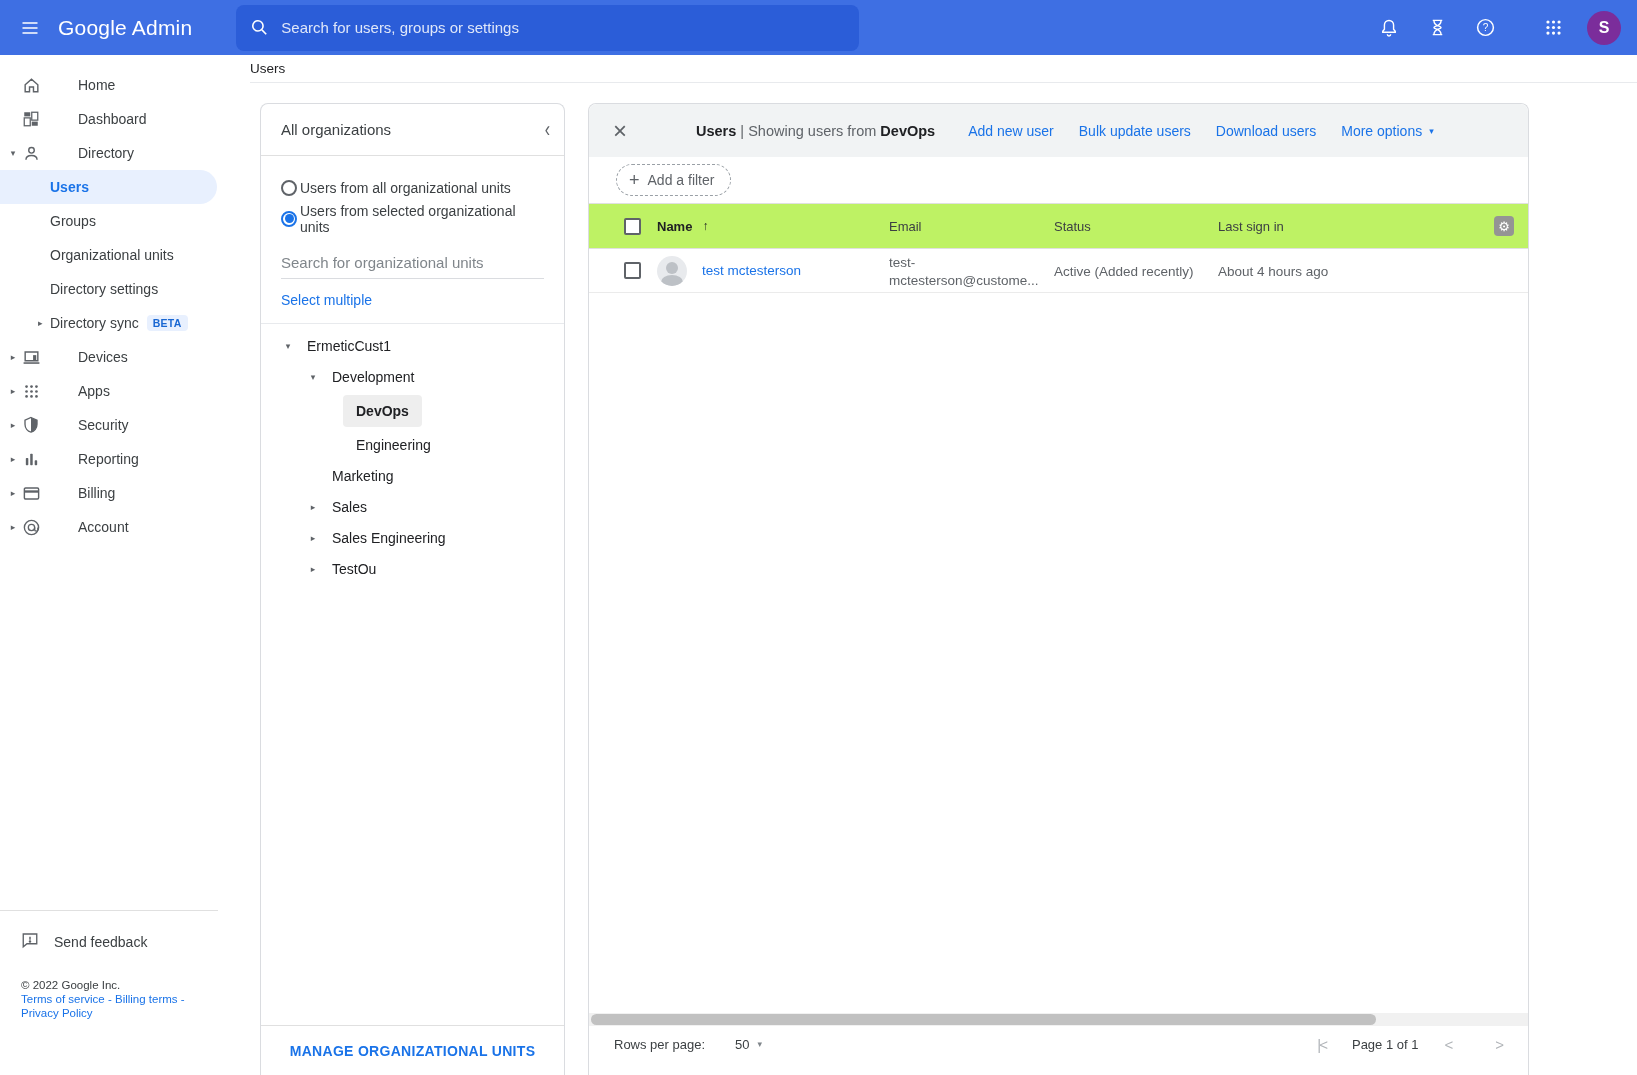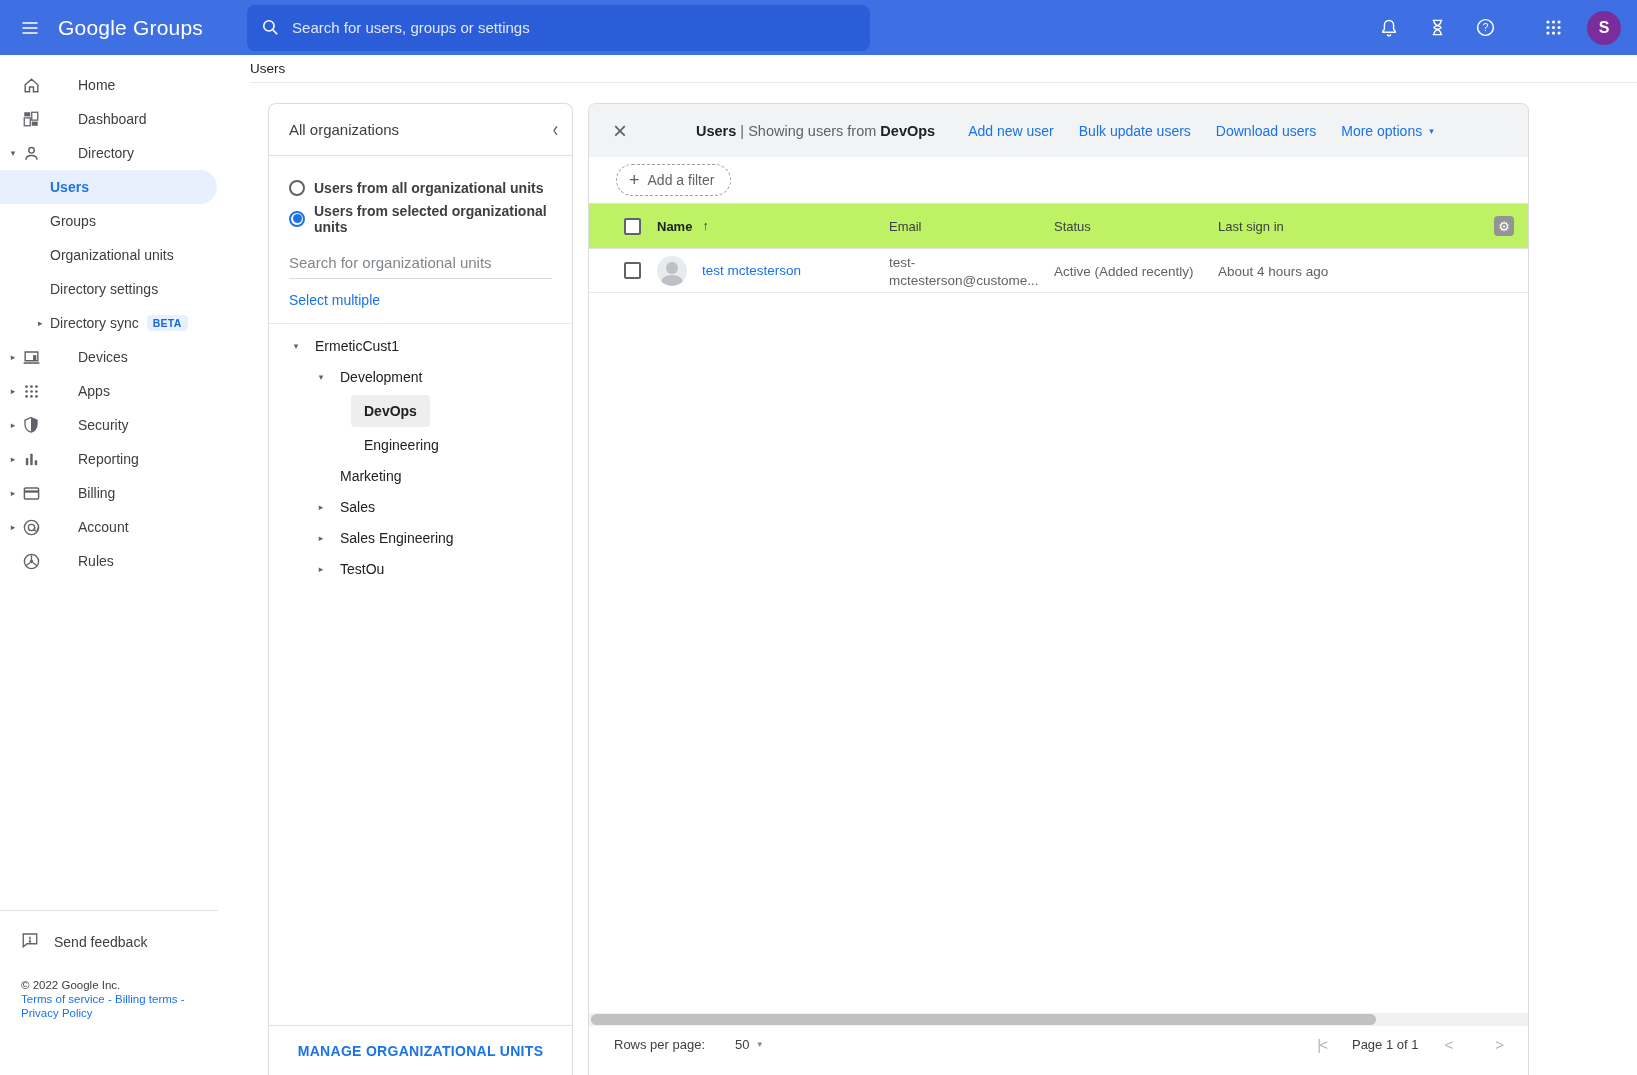--- a/index.html
+++ b/index.html
@@ -56,33 +56,33 @@
   .copyright-block { position:absolute; left:21px; top:923px; font-size:11.5px; line-height:14px;
     color:#3c4043; }
   .footer-links { color:#1a73e8; }
   .footer-links a { color:#1a73e8; text-decoration:none; cursor:pointer; }
 
   
   .panel { position:absolute; top:103px; background:#fff; border:1px solid #dadce0;
     border-radius:8px 8px 0 0; border-bottom:none; }
 
   
-  .org-panel { left:268px; width:305px; height:972px; }
+  .org-panel { left:260px; width:305px; height:972px; }
   .org-header { height:52px; display:flex; align-items:center; padding:0 14px 0 20px;
     border-bottom:1px solid #e0e0e0; }
   .org-title { font-size:15px; color:#3c4043; }
   .collapse-chevron { margin-left:auto; color:#5f6368; font-size:16px; cursor:pointer;
     transform:scaleY(1.4); }
   .radio-section { padding:16px 20px 0 20px; }
   .radio-row { display:flex; align-items:center; height:31px; cursor:pointer; }
   .radio-outer { width:16px; height:16px; border-radius:50%; border:2px solid #5f6368; flex:none;
     display:flex; align-items:center; justify-content:center; }
   .radio-row.checked .radio-outer { border-color:#1a73e8; }
   .radio-dot { width:9px; height:9px; border-radius:50%; background:#1a73e8; }
-  .radio-label { margin-left:9px; font-size:14px; color:#3c4043;font-weight:bold; }
+  .radio-label { margin-left:3px; font-size:14px; color:#3c4043; }
   .ou-search { margin:16px 20px 0 20px; }
   .ou-search input { width:100%; border:none; border-bottom:1px solid #dadce0; outline:none;
     font-size:15px; padding:4px 0 7px 0; color:#3c4043; font-family:"Liberation Sans",sans-serif; }
   .ou-search input::placeholder { color:#80868b; }
   .select-multiple { margin:13px 20px 0 20px; font-size:14px; color:#1a73e8; cursor:pointer;
     display:inline-block; }
   .tree-divider { margin-top:14px; border-top:1px solid #e8eaed; }
   .tree { padding-top:6px; }
   .tree-row { height:31px; display:flex; align-items:center; cursor:pointer; position:relative; }
   .tree-caret { position:absolute; font-size:9px; color:#5f6368; width:14px; text-align:center; }
@@ -157,21 +157,21 @@
 </style>
 </head>
 <body>
 
 <div class="topbar">
   <div class="hamburger">
     <svg width="20" height="20" viewBox="0 0 24 24">
         <path d="M3 6h18M3 12h18M3 18h18" stroke="#fff" stroke-width="2"></path>
       </svg>
   </div>
-  <div class="brand">Google Groups</div>
+  <div class="brand">Google Admin</div>
   <div class="searchbox">
     <svg width="19" height="19" viewBox="0 0 24 24">
         <circle cx="10" cy="10" r="6.5" fill="none" stroke="#fff" stroke-width="2"></circle>
         <path d="M15 15l5.5 5.5" stroke="#fff" stroke-width="2"></path>
       </svg>
     <input type="text" placeholder="Search for users, groups or settings" style="">
   </div>
   <div class="topbar-right">
     <div class="tb-icon">
       <svg width="20" height="20" viewBox="0 0 24 24" fill="none" stroke="#fff" stroke-width="1.7">
@@ -325,30 +325,20 @@
       <span class="nav-caret">▸</span>
       <span class="nav-icon">
           <svg width="19" height="19" viewBox="0 0 24 24" fill="none" stroke="#5f6368" stroke-width="1.7">
             <circle cx="12" cy="12" r="9"></circle>
             <circle cx="12" cy="12" r="4"></circle>
             <path d="M16 12v2.5a2 2 0 0 0 4 0V12"></path>
           </svg>
         </span>
       <span class="nav-label">Account</span>
     </div>
-    <div class="nav-item">
-      <span class="nav-icon">
-          <svg width="19" height="19" viewBox="0 0 24 24" fill="none" stroke="#5f6368" stroke-width="1.7">
-            <circle cx="12" cy="12" r="9"></circle>
-            <circle cx="12" cy="12" r="2.2" fill="#5f6368" stroke="none"></circle>
-            <path d="M12 10V4M10.2 13.5l-5 3.5M13.8 13.5l5 3.5"></path>
-          </svg>
-        </span>
-      <span class="nav-label">Rules</span>
-    </div>
   </div>
   <div class="side-divider"></div>
   <div class="feedback-row">
     <span class="feedback-icon"><svg width="18" height="18" viewBox="0 0 24 24" fill="none" stroke="#5f6368" stroke-width="1.8">
           <path d="M3 4h18v13H8l-5 4z"></path>
           <path d="M12 7.5v4" stroke-width="2"></path>
           <circle cx="12" cy="14" r="0.8" fill="#5f6368"></circle>
         </svg></span>
     <span class="feedback-label">Send feedback</span>
   </div>

